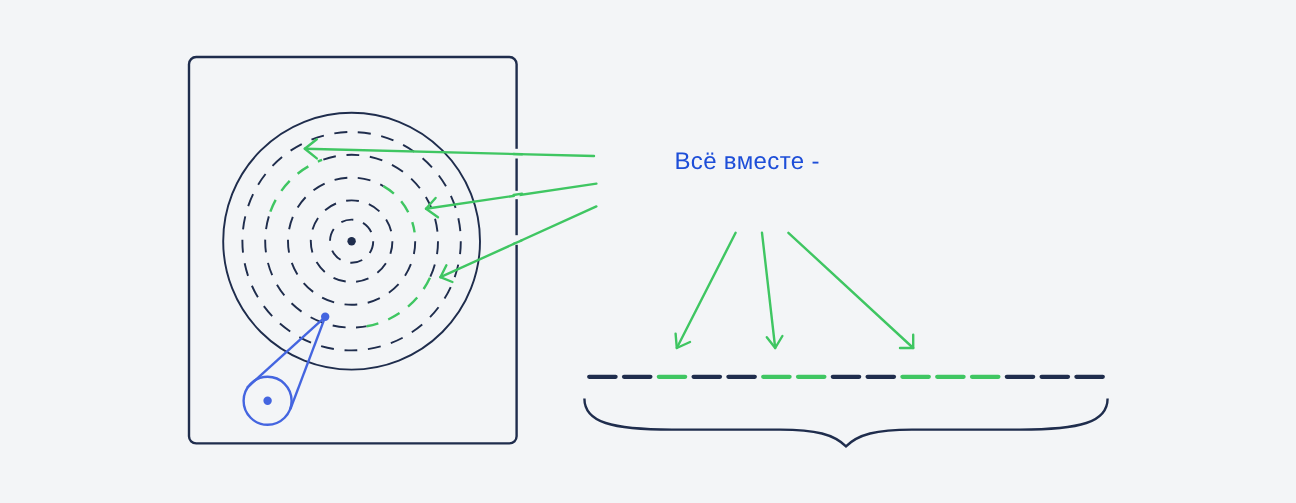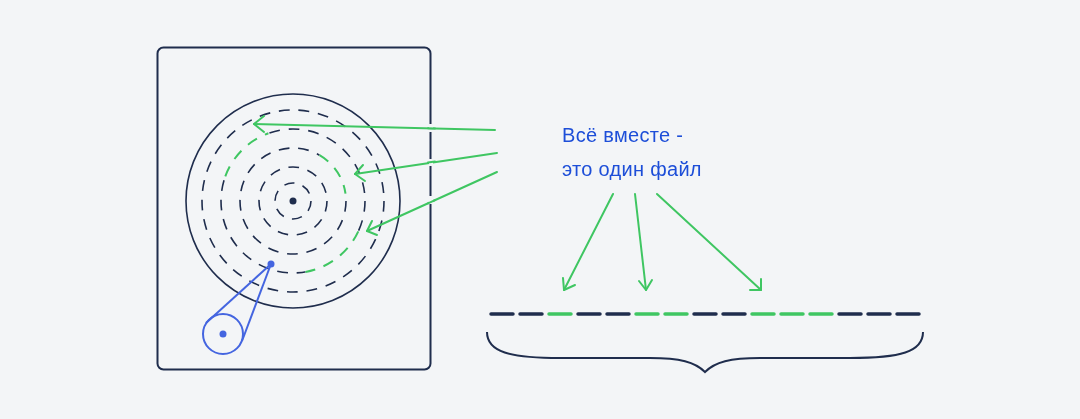--- a/index.html
+++ b/index.html
@@ -116,14 +116,13 @@
       <line x1="839" x2="861" y1="314" y2="314" stroke="#1f2d4d" stroke-width="3.5" stroke-linecap="round"></line>
       <line x1="868" x2="890" y1="314" y2="314" stroke="#1f2d4d" stroke-width="3.5" stroke-linecap="round"></line>
       <line x1="897" x2="919" y1="314" y2="314" stroke="#1f2d4d" stroke-width="3.5" stroke-linecap="round"></line>
     </g>
 
   <path d="M487,332 C487,352 510,358 560,358 L650,358 C680,358 695,362 705,372 C715,362 730,358 760,358 L850,358 C900,358 923,352 923,332" fill="none" stroke="#1f2d4d" stroke-width="2"></path>
 </svg>
 
 <div class="caption">
   <div>Всё вместе -</div>
-  <div>это один файл</div>
 </div>
 
 </body></html>

